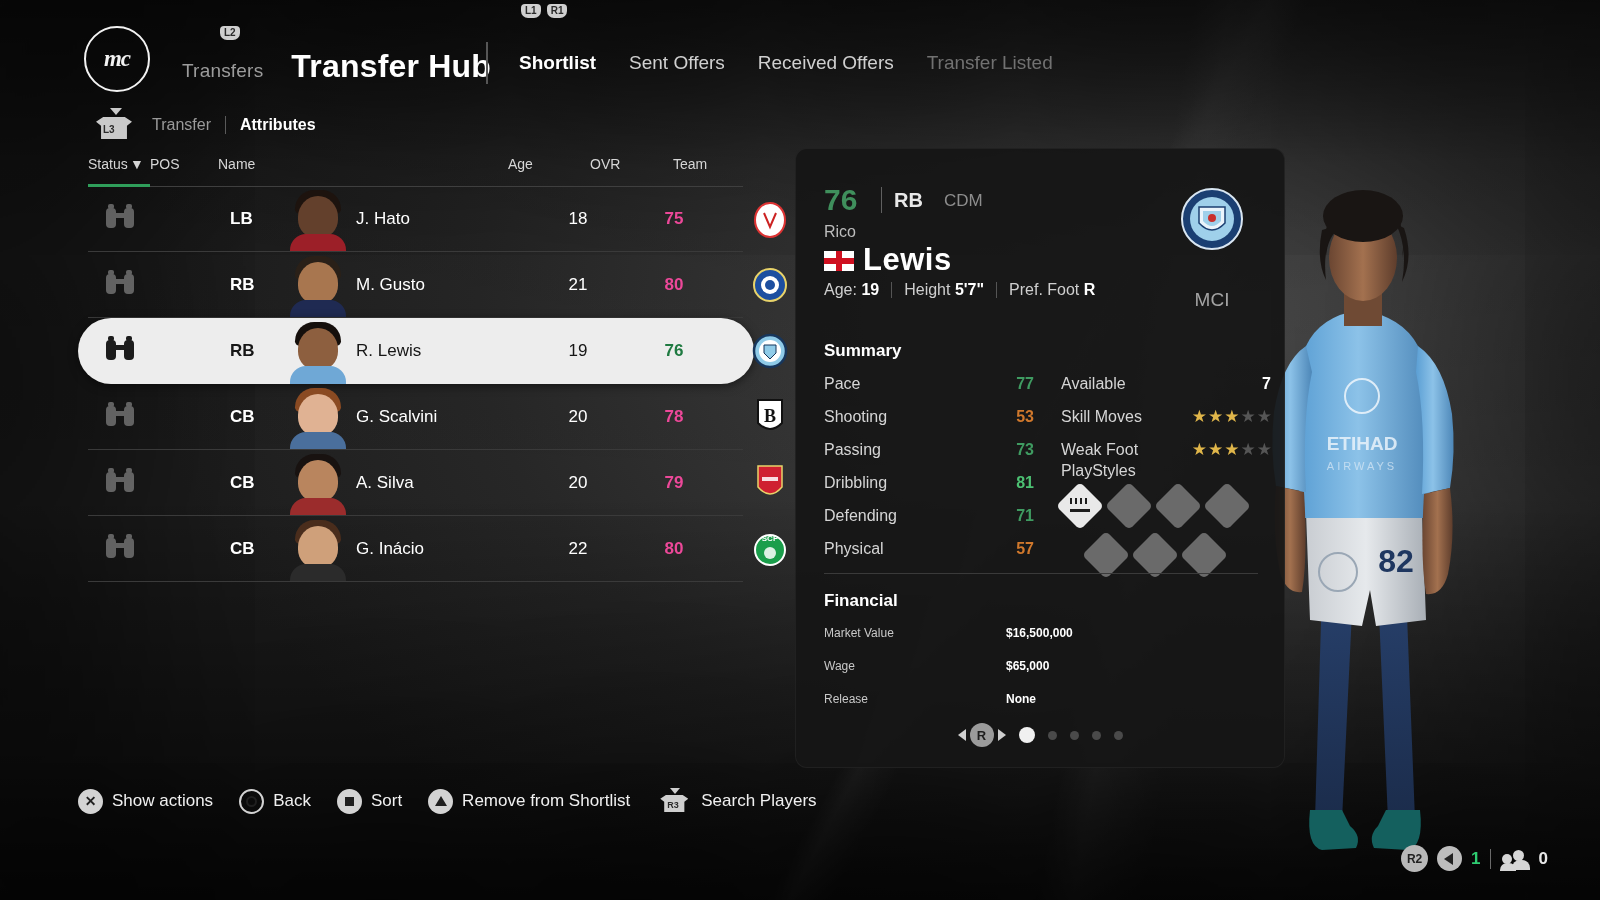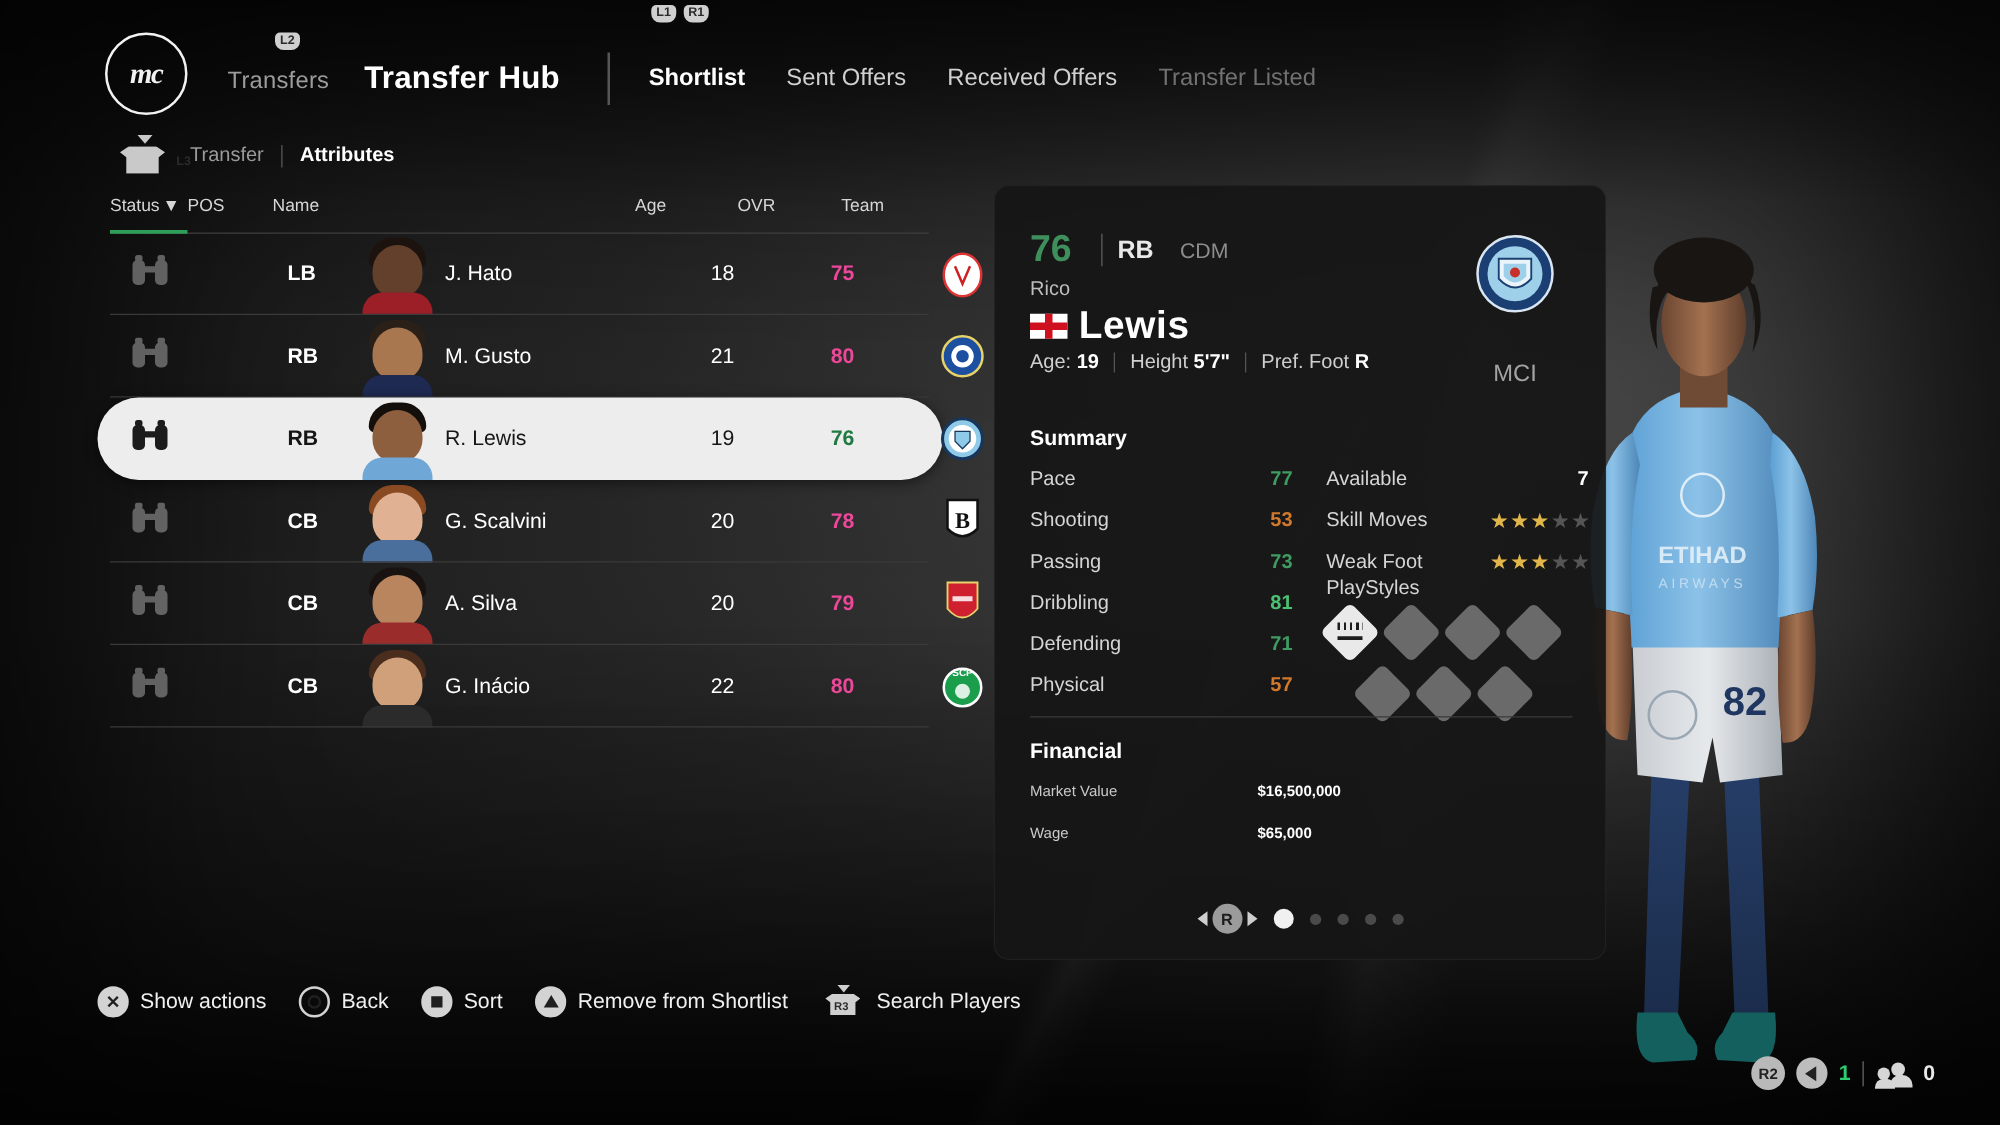--- a/index.html
+++ b/index.html
@@ -38,36 +38,36 @@
   .pad-badge{
     display:inline-block; background:#cfcfcf; color:#2a2a2a;
     font-size:10px; font-weight:700; line-height:14px;
     border-radius:4px 4px 7px 7px; padding:0 4px; min-width:17px; text-align:center;
     font-family:"Liberation Sans", sans-serif;
   }
   #l2-badge{ position:absolute; left:220px; top:22px; }
   #lr-badges{ position:absolute; left:521px; top:4px; display:flex; gap:6px;}
   #nav-left{ position:absolute; left:182px; top:48px; display:flex; align-items:baseline; gap:28px;}
   #nav-left .crumb{ font-size:19px; color:#9c9c9c; letter-spacing:.2px;}
-  #nav-left .crumb.active{ font-size:25px; color:#fff; font-weight:700;}
+  #nav-left .crumb.active{ font-size:32px; color:#fff; font-weight:700;}
   #hdr-div{ position:absolute; left:486px; top:42px; width:2px; height:42px; background:#565656;}
   #nav-tabs{ position:absolute; left:519px; top:52px; display:flex; align-items:baseline; gap:33px;}
   #nav-tabs .tab{ font-size:19px; color:#d0d0d0;}
   #nav-tabs .tab.active{ color:#fff; font-weight:700;}
   #nav-tabs .tab.disabled{ color:#717171;}
 
   
   #subnav{ position:absolute; left:88px; top:108px; display:flex; align-items:center; gap:0; z-index:6;}
   #l3-icon{ position:relative; width:52px; height:34px; margin-right:12px;}
   #l3-icon .shirt{
     position:absolute; left:8px; top:9px; width:36px; height:22px;
     background:#c9c9c9;
     clip-path:polygon(0% 22%,20% 0%,80% 0%,100% 22%,86% 40%,86% 100%,14% 100%,14% 40%);
   }
-  #l3-icon .l3t{ position:absolute; left:15px; top:16px; font-size:10px; font-weight:700; color:#2b2b2b;margin-left:38px;}
+  #l3-icon .l3t{ position:absolute; left:15px; top:16px; font-size:10px; font-weight:700; color:#2b2b2b;}
   #l3-icon .caret{ position:absolute; left:22px; top:0px; width:0;height:0;
     border-left:6px solid transparent;border-right:6px solid transparent;border-top:7px solid #c9c9c9;}
   #subnav .sub{ font-size:16px; color:#9a9a9a; }
   #subnav .sub.active{ color:#fff; font-weight:700;}
   #subnav .sep{ width:1px;height:18px;background:#5a5a5a;margin:0 14px;}
 
   
   #list-panel{ position:absolute; left:78px; top:152px; width:690px; height:610px; z-index:5;}
   #list-head{ position:relative; height:34px; }
   #list-head .h{ position:absolute; font-size:14px; color:#d6d6d6; top:4px;}
@@ -576,20 +576,24 @@
   <div class="sec-title" id="fin-title">Financial</div>
 
   <div class="fin-row" style="top:477px">
     <span>Market Value</span>
     <span class="v">$16,500,000</span>
   </div>
   <div class="fin-row" style="top:510px">
     <span>Wage</span>
     <span class="v">$65,000</span>
   </div>
+  <div class="fin-row" style="top:543px">
+    <span>Release</span>
+    <span class="v">None</span>
+  </div>
 
   <div id="pager">
     <div id="rstick">
       <span class="tri tl"></span>
       <span class="rc">R</span>
       <span class="tri tr"></span>
     </div>
     <span class="dot active"></span>
     <span class="dot"></span>
     <span class="dot"></span>

